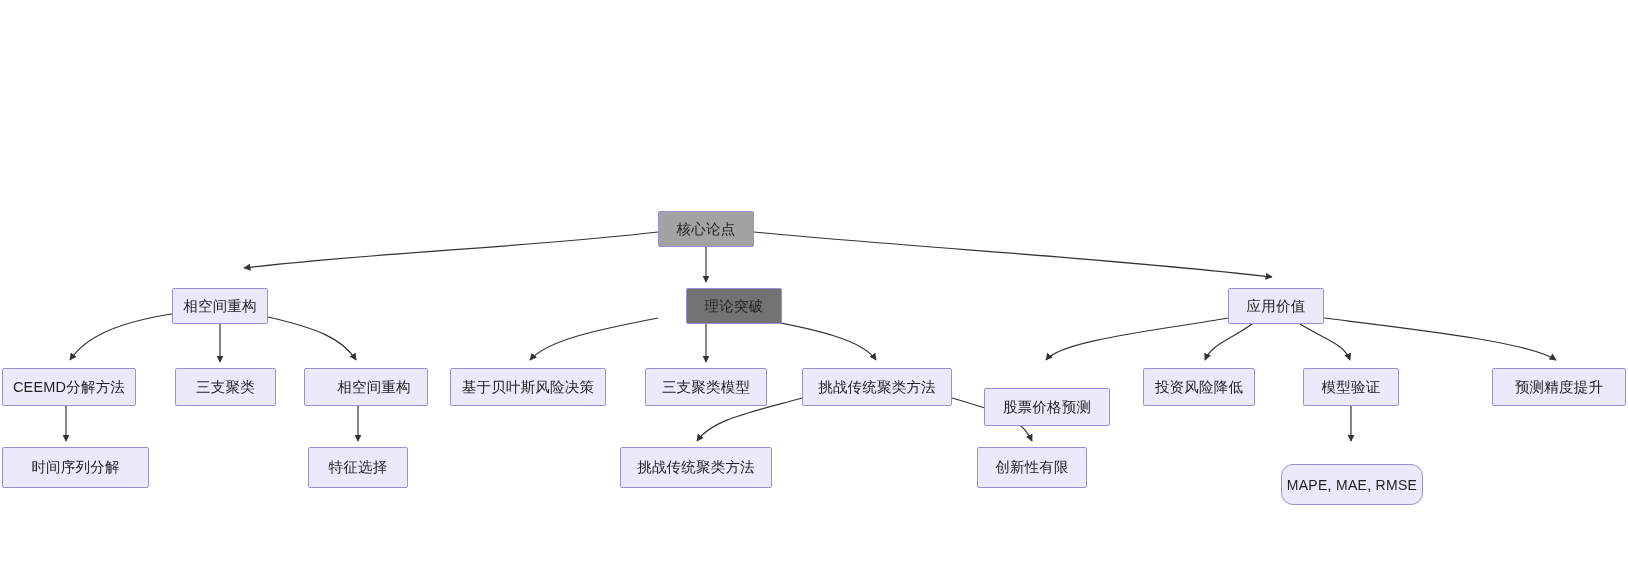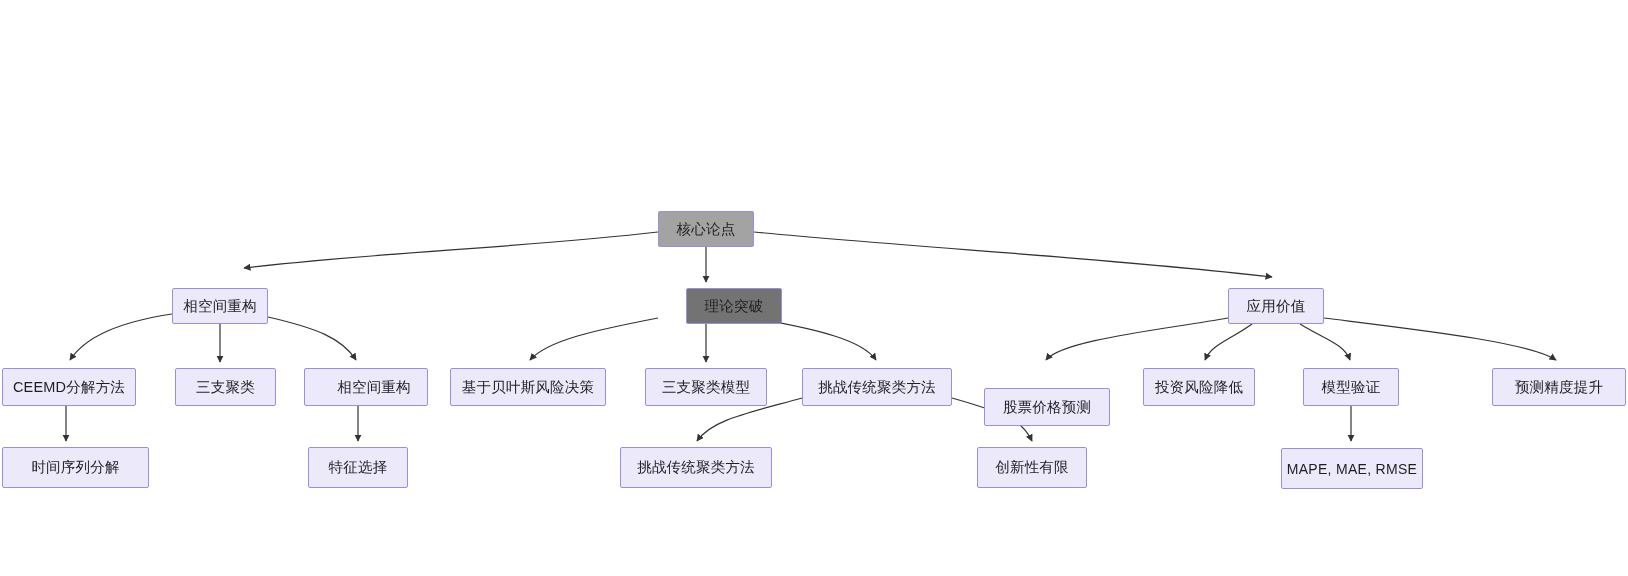--- a/index.html
+++ b/index.html
@@ -130,17 +130,17 @@
       </div>
       <div class="node" style="left: 308px; top: 447px; width: 100px; height: 41px; background: rgb(236, 233, 251); border-color: rgb(154, 143, 216); color: rgb(31, 31, 34);">
         <span class="node-label">特征选择</span>
       </div>
       <div class="node" style="left: 620px; top: 447px; width: 152px; height: 41px; background: rgb(236, 233, 251); border-color: rgb(154, 143, 216); color: rgb(31, 31, 34);">
         <span class="node-label">挑战传统聚类方法</span>
       </div>
       <div class="node" style="left: 977px; top: 447px; width: 110px; height: 41px; background: rgb(236, 233, 251); border-color: rgb(154, 143, 216); color: rgb(31, 31, 34);">
         <span class="node-label">创新性有限</span>
       </div>
-      <div class="node latin" style="left: 1281px; top: 448px; width: 142px; height: 41px; background: rgb(236, 233, 251); border-color: rgb(154, 143, 216); color: rgb(31, 31, 34);">
+      <div class="node latin" style="left: 1281px; top: 464px; width: 142px; height: 41px; background: rgb(236, 233, 251); border-color: rgb(154, 143, 216); color: rgb(31, 31, 34); border-radius: 12px;">
         <span class="node-label">MAPE, MAE, RMSE</span>
       </div>
     </div>
 </div>
 
 </body></html>

